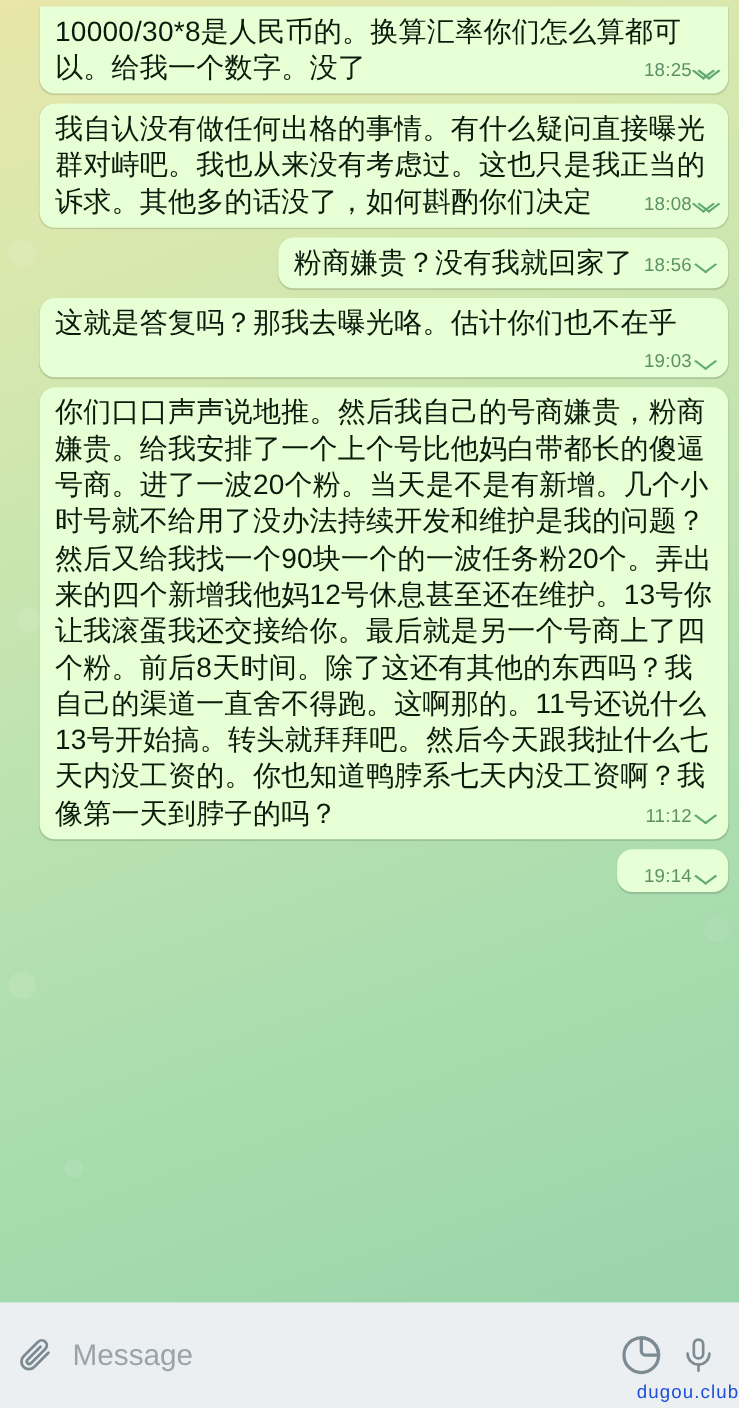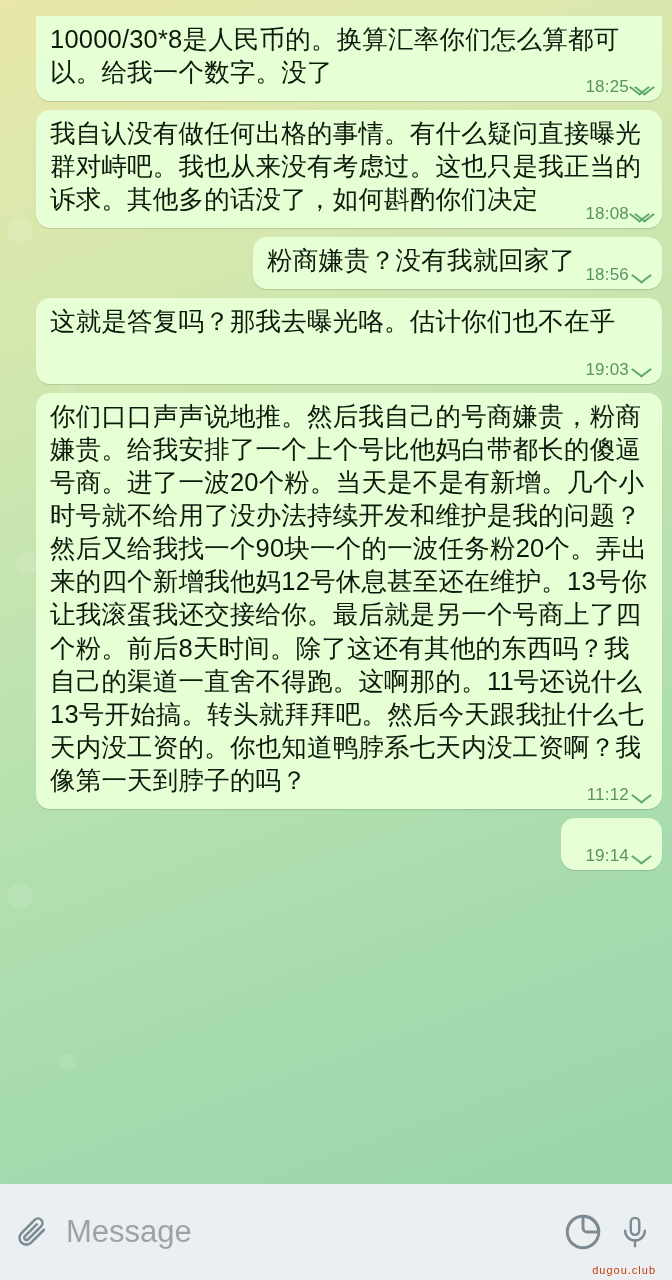--- a/index.html
+++ b/index.html
@@ -36,21 +36,21 @@
       radial-gradient(circle at 3% 70%, rgba(255,255,255,0.45) 0 12px, transparent 13px),
       radial-gradient(circle at 10% 83%, rgba(255,255,255,0.40) 0 8px, transparent 9px),
       radial-gradient(circle at 96% 12%, rgba(255,255,255,0.35) 0 10px, transparent 11px),
       radial-gradient(circle at 92% 40%, rgba(255,255,255,0.30) 0 9px, transparent 10px),
       radial-gradient(circle at 97% 66%, rgba(255,255,255,0.30) 0 11px, transparent 12px);
   }
   .chat {
     position: relative;
     flex: 1 1 auto;
     overflow: hidden;
-    padding: 16px 10px 4px 10px;
+    padding: 6px 10px 4px 10px;
     box-sizing: border-box;
   }
   .row {
     display: flex;
     justify-content: flex-end;
     margin-bottom: 9px;
   }
   .bubble {
     position: relative;
     max-width: 560px;
@@ -68,21 +68,21 @@
     display: inline;
     white-space: pre-wrap;
     word-break: break-word;
   }
   .meta {
     float: right;
     display: inline-flex;
     align-items: center;
     gap: 4px;
     margin-left: 10px;
-    margin-top: 22px;
+    margin-top: 9px;
     font-size: 17px;
     color: #5c9168;
     line-height: 1;
     white-space: nowrap;
   }
   .tick {
     display: inline-block;
     width: 17px;
     height: 12px;
     position: relative;
@@ -125,44 +125,44 @@
     flex: 1 1 auto;
     height: 56px;
     display: flex;
     align-items: center;
   }
   .msg-input {
     width: 100%;
     border: none;
     outline: none;
     background: transparent;
-    font-size: 31px;
+    font-size: 27px;
     font-family: "Liberation Sans", sans-serif;
     color: #8b5cf6;
   }
   .msg-input::placeholder { color: #9aa3a8; }
   .round-icon {
     width: 42px;
     height: 42px;
     flex: 0 0 auto;
     color: #7c8a93;
   }
   .mic-icon {
     width: 34px;
     height: 44px;
     flex: 0 0 auto;
     color: #7c8a93;
     margin-right: 6px;
   }
   .watermark {
     position: absolute;
-    right: 16px;
+    right: 0;
     bottom: 4px;
-    font-size: 11px;
-    color: #c2410c;
+    font-size: 17px;
+    color: #1d4ed8;
     letter-spacing: 1px;
     pointer-events: none;
   }
 </style>
 </head>
 <body>
 
 <div class="app">
   <div class="pattern"></div>
 

